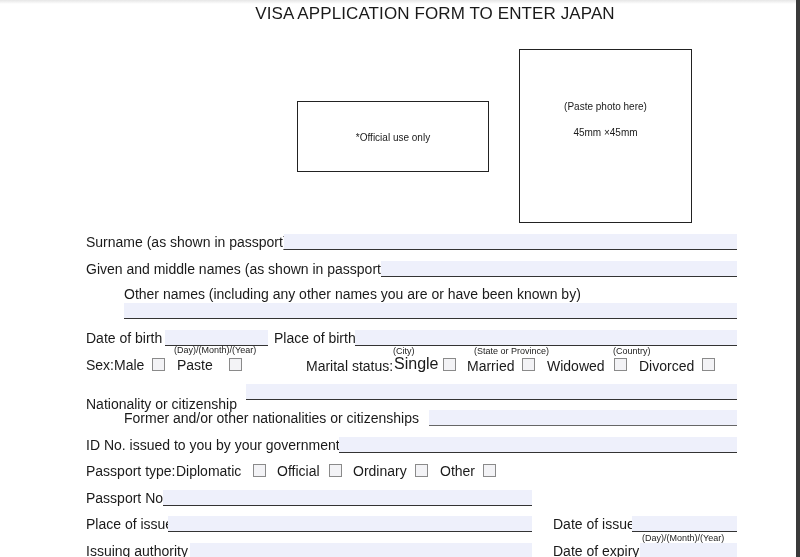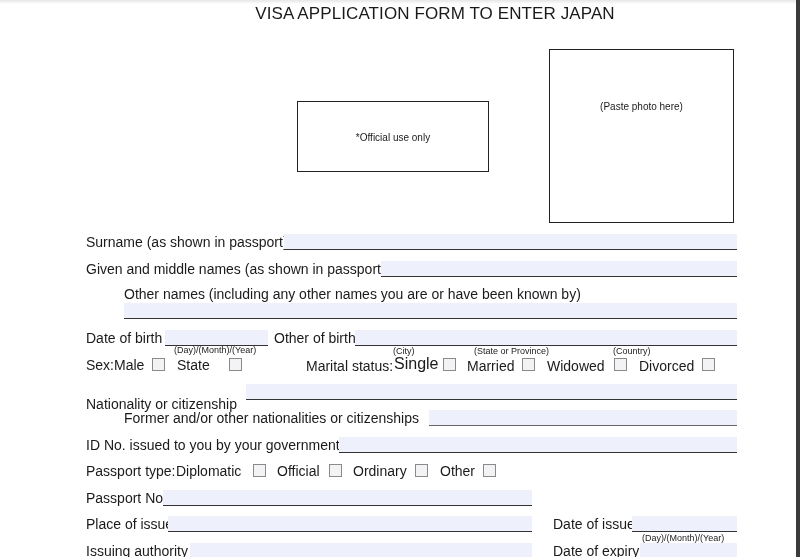--- a/index.html
+++ b/index.html
@@ -24,47 +24,48 @@
 
 <div class="topbar"></div>
 <div class="page-edge"></div>
 
 <div class="title">VISA APPLICATION FORM TO ENTER JAPAN</div>
 
 <div class="box" style="left:297px; top:101px; width:190px; height:69px;">
   <div class="txt" style="top:30px;">*Official use only</div>
 </div>
 
-<div class="box" style="left:549px; top:49px; width:171px; height:172px;padding-left:12px;">
+<div class="box" style="left:519px; top:49px; width:171px; height:172px;">
   <div class="txt" style="top:51px;">(Paste photo here)</div>
+  <div class="txt" style="top:77px;">45mm ×45mm</div>
 </div>
 
 <div class="lbl" style="left:86px; top:234px;">Surname (as shown in passport)</div>
 <div class="field" style="left:284px; top:234px; width:453px;"></div>
 
 <div class="lbl" style="left:86px; top:261px;">Given and middle names (as shown in passport)</div>
 <div class="field" style="left:381px; top:261px; width:356px;"></div>
 
 <div class="lbl" style="left:124px; top:286px;">Other names (including any other names you are or have been known by)</div>
 <div class="field" style="left:124px; top:303px; width:613px;"></div>
 
 <div class="lbl" style="left:86px; top:330px;">Date of birth</div>
 <div class="field" style="left:165px; top:330px; width:103px;"></div>
 <div class="sub" style="left:174px; top:345px;">(Day)/(Month)/(Year)</div>
 
-<div class="lbl" style="left:274px; top:330px;">Other of birth</div>
+<div class="lbl" style="left:274px; top:330px;">Place of birth</div>
 <div class="field" style="left:355px; top:330px; width:382px;"></div>
 <div class="sub" style="left:393px; top:346px;">(City)</div>
 <div class="sub" style="left:474px; top:346px;">(State or Province)</div>
 <div class="sub" style="left:613px; top:346px;">(Country)</div>
 
 <div class="lbl" style="left:86px; top:357px;">Sex:</div>
 <div class="lbl" style="left:114px; top:357px;text-align:right;">Male</div>
 <div class="cb" style="left:152px; top:358px;"></div>
-<div class="lbl" style="left:177px; top:357px;">State</div>
+<div class="lbl" style="left:177px; top:357px;">Paste</div>
 <div class="cb" style="left:229px; top:358px;"></div>
 
 <div class="lbl" style="left:306px; top:358px;">Marital status:</div>
 <div class="lbl big" style="left:394px; top:356px;">Single</div>
 <div class="cb" style="left:443px; top:358px;"></div>
 <div class="lbl" style="left:467px; top:358px;">Married</div>
 <div class="cb" style="left:522px; top:358px;"></div>
 <div class="lbl" style="left:547px; top:358px;">Widowed</div>
 <div class="cb" style="left:614px; top:358px;"></div>
 <div class="lbl" style="left:639px; top:358px;">Divorced</div>

